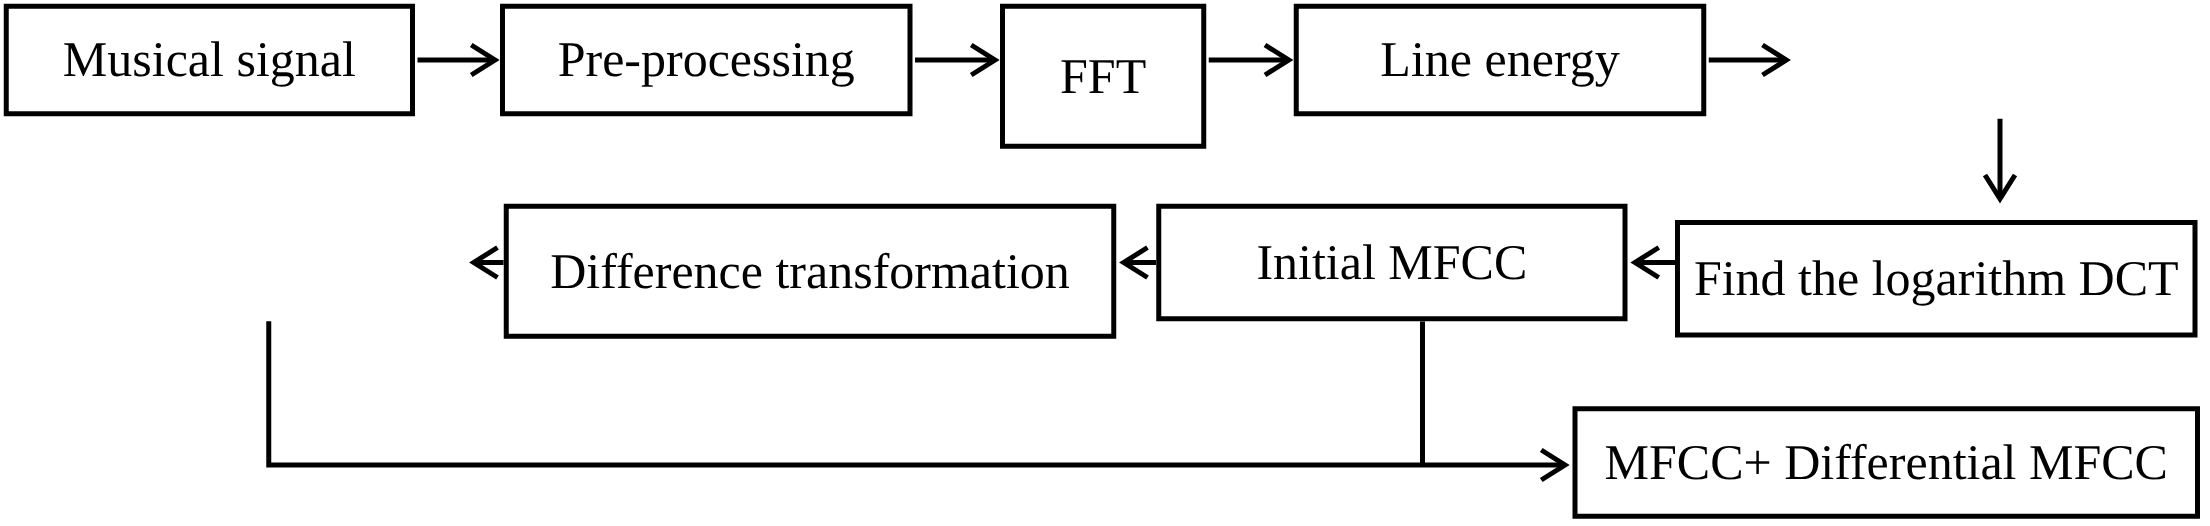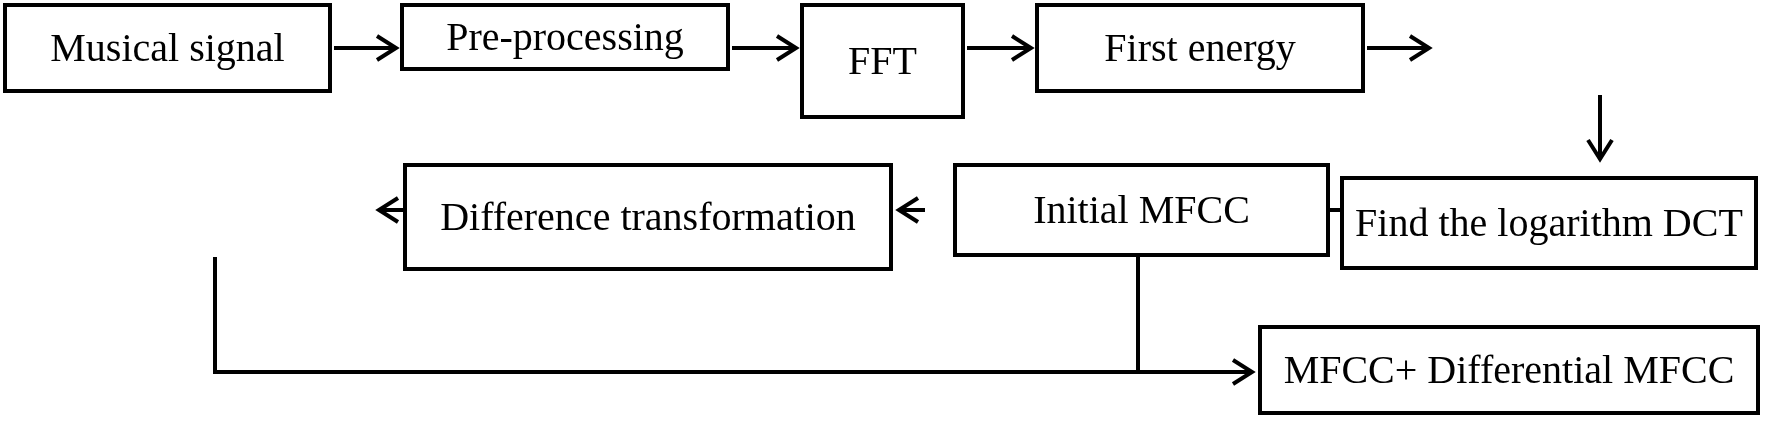--- a/index.html
+++ b/index.html
@@ -30,28 +30,28 @@
     display: flex;
     align-items: center;
     justify-content: center;
     font-size: 40px;
     color: #000000;
     white-space: nowrap;
     line-height: 1;
   }
   
   .n-musical        { left: 3px;    top: 3px;   width: 329px; height: 90px; }
-  .n-preprocessing  { left: 400px;  top: 3px;   width: 330px; height: 68px; }
+  .n-preprocessing  { left: 400px;  top: 3px;   width: 330px; height: 90px; }
   .n-fft            { left: 800px;  top: 3px;   width: 165px; height: 116px; }
   .n-lineenergy     { left: 1035px; top: 3px;   width: 330px; height: 90px; }
   .n-melfilter      { left: 1433px; top: 3px;   width: 325px; height: 90px; }
   
   .n-firstdiff      { left: 2px;    top: 163px; width: 371px; height: 94px; }
   .n-difftrans      { left: 403px;  top: 163px; width: 490px; height: 108px; }
-  .n-initialmfcc    { left: 925px;  top: 163px; width: 377px; height: 94px; margin-left: 28px; }
+  .n-initialmfcc    { left: 925px;  top: 163px; width: 377px; height: 94px; }
   .n-findlog        { left: 1340px; top: 176px; width: 418px; height: 94px; }
   
   .n-mfccdiff       { left: 1258px; top: 325px; width: 502px; height: 90px; }
 </style>
 </head>
 <body>
 
 <div class="canvas">
 
   <svg class="arrows" viewBox="0 0 1768 421" xmlns="http://www.w3.org/2000/svg">
@@ -80,21 +80,21 @@
   <div class="node n-musical">
     <span>Musical signal</span>
   </div>
   <div class="node n-preprocessing">
     <span>Pre-processing</span>
   </div>
   <div class="node n-fft">
     <span>FFT</span>
   </div>
   <div class="node n-lineenergy">
-    <span>First energy</span>
+    <span>Line energy</span>
   </div>
 
   <div class="node n-difftrans">
     <span>Difference transformation</span>
   </div>
   <div class="node n-initialmfcc">
     <span>Initial MFCC</span>
   </div>
   <div class="node n-findlog">
     <span>Find the logarithm DCT</span>

